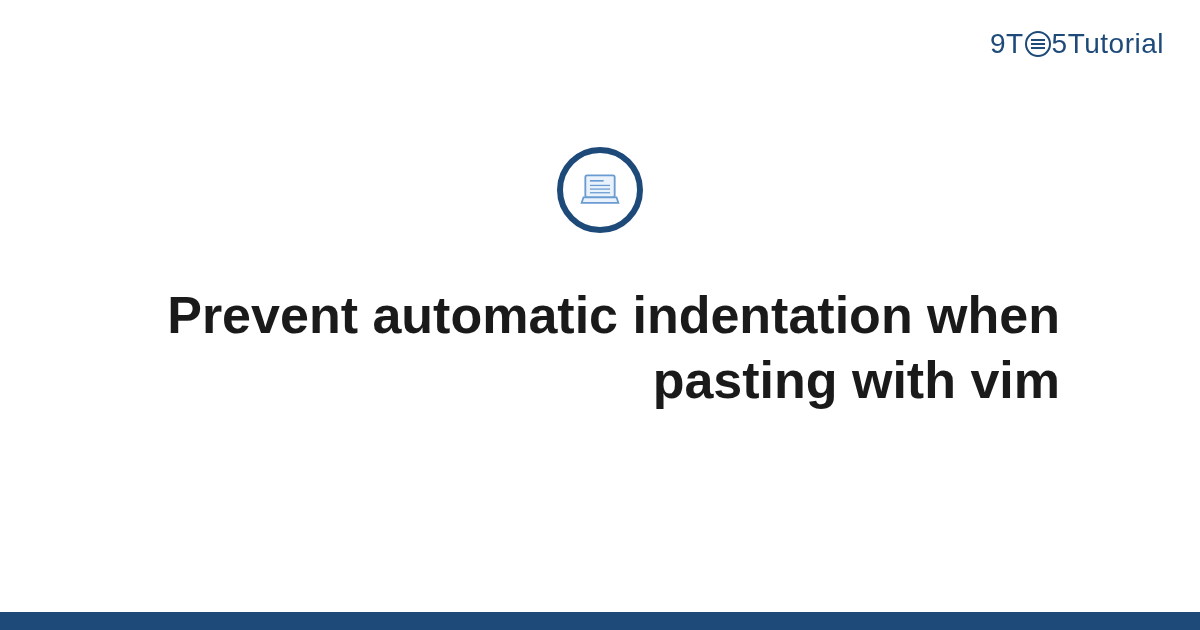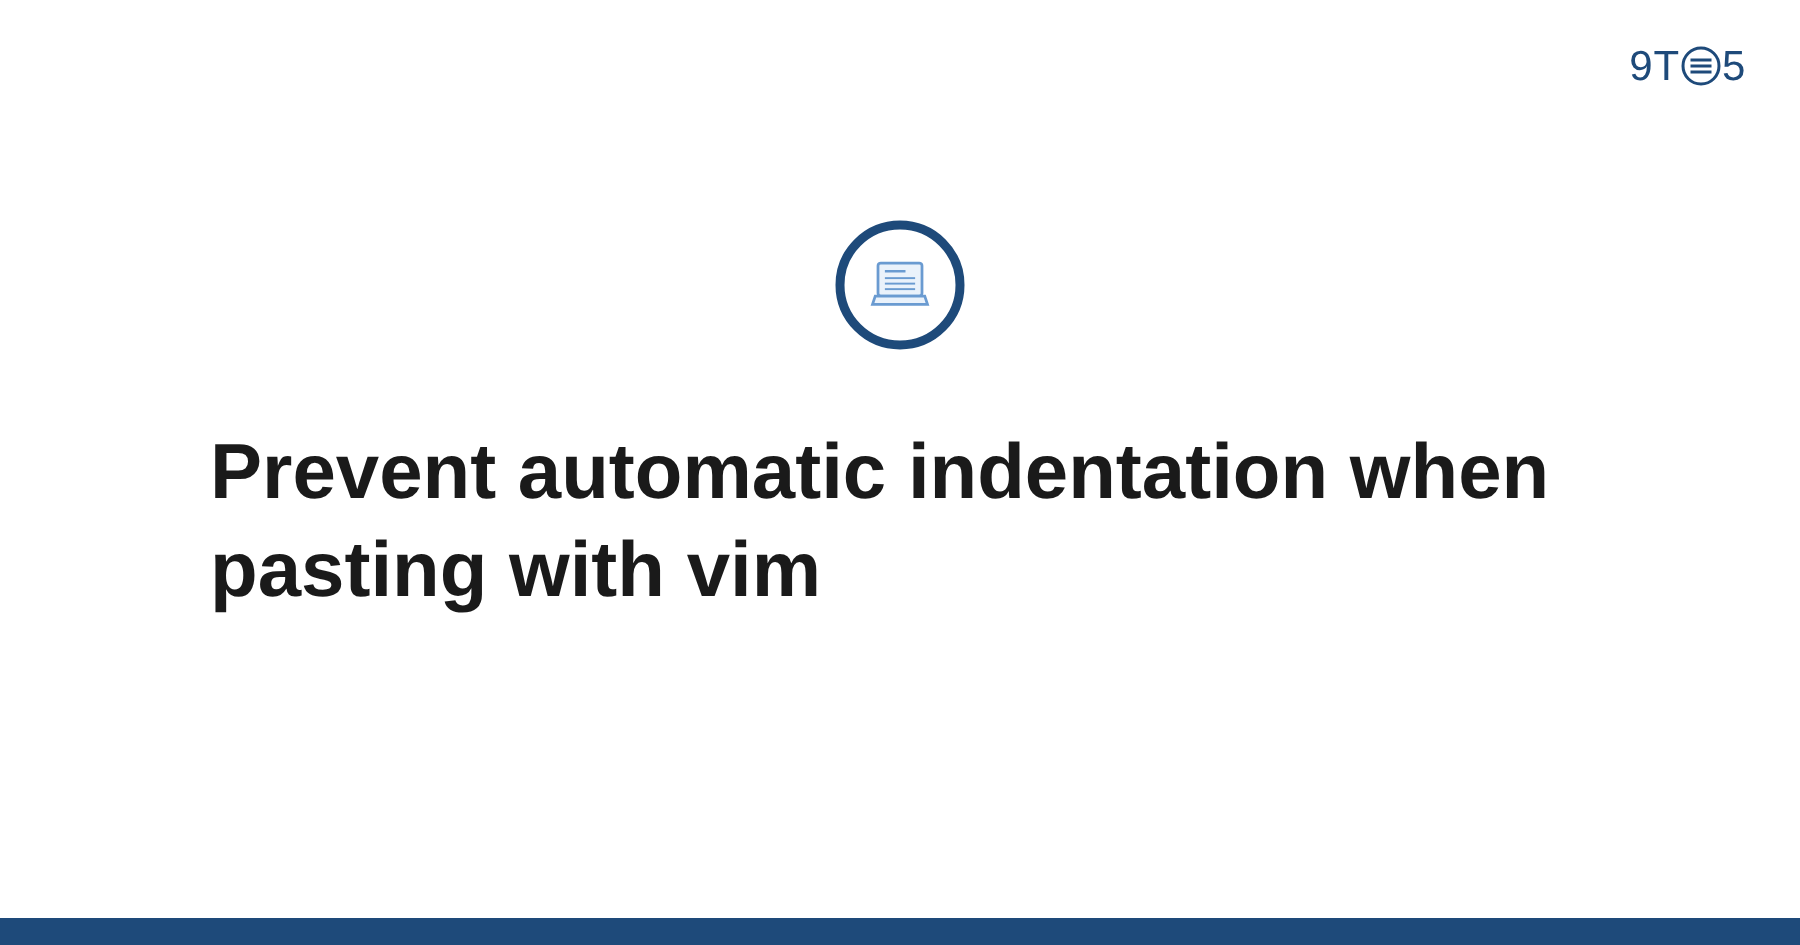--- a/index.html
+++ b/index.html
@@ -87,21 +87,21 @@
       margin-top: -30px;
     }
     .laptop-icon svg {
       width: 44px;
       height: 44px;
     }
     .title {
       font-size: 52px;
       font-weight: 700;
       color: #1a1a1a;
-      text-align: left;
+      text-align: right;
       line-height: 1.25;
       max-width: 920px;
     }
     .footer-bar {
       position: absolute;
       bottom: 0;
       left: 0;
       width: 100%;
       height: 18px;
       background: #1e4a7a;
@@ -110,20 +110,21 @@
 </head>
 <body>
 
 <div class="logo">
   <span class="nine">9</span>
   <span class="t">T</span>
   <span class="circle-o">
     <span class="circle-o-inner"></span>
   </span>
   <span class="five">5</span>
+  <span class="tutorial">Tutorial</span>
 </div>
 
 <div class="content">
   <div class="laptop-icon">
     <svg viewBox="0 0 48 48" fill="none">
       <rect x="8" y="8" width="32" height="24" rx="2" stroke="#6a9bd1" stroke-width="2" fill="#eaf2fb"></rect>
       <line x1="13" y1="14" x2="28" y2="14" stroke="#6a9bd1" stroke-width="1.8"></line>
       <line x1="13" y1="19" x2="35" y2="19" stroke="#6a9bd1" stroke-width="1.4"></line>
       <line x1="13" y1="23" x2="35" y2="23" stroke="#6a9bd1" stroke-width="1.4"></line>
       <line x1="13" y1="27" x2="35" y2="27" stroke="#6a9bd1" stroke-width="1.4"></line>

